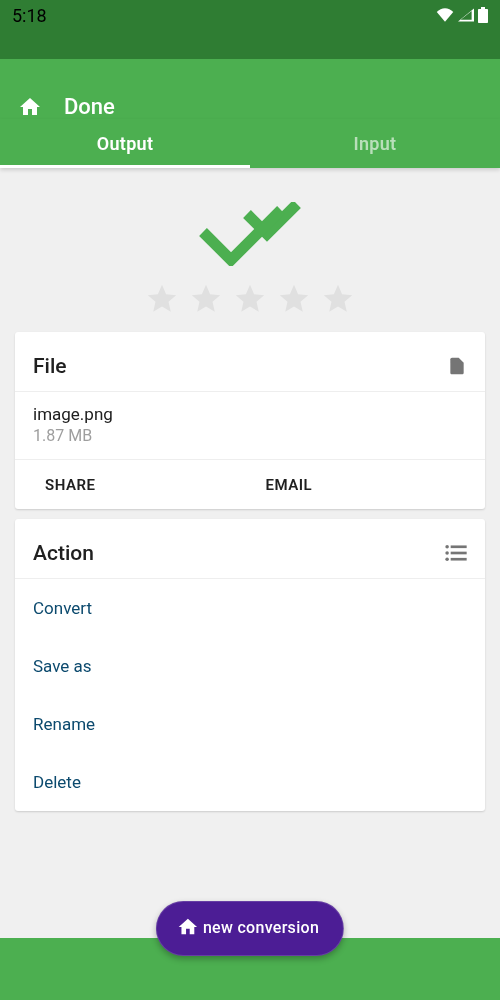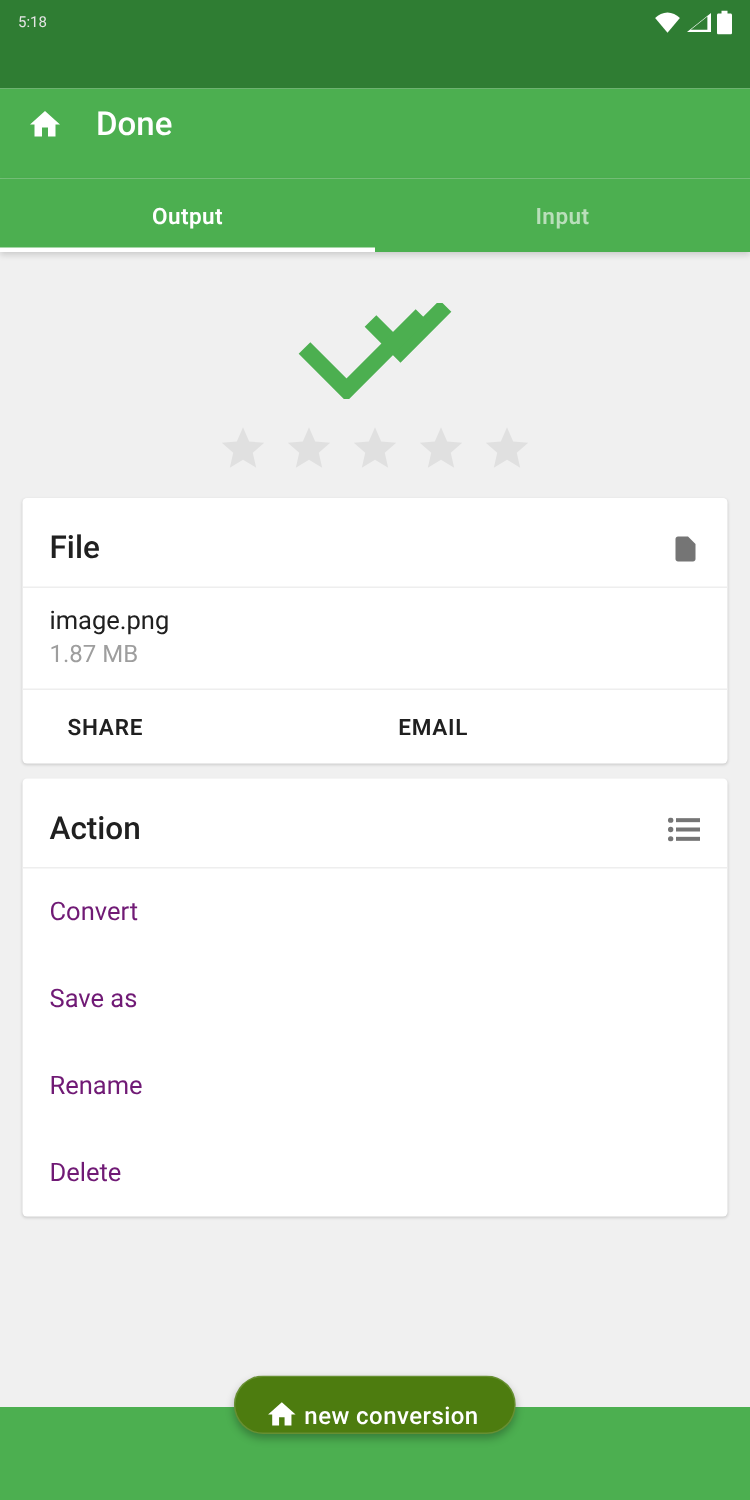--- a/index.html
+++ b/index.html
@@ -1,33 +1,33 @@
 <!DOCTYPE html>
 <html><head>
 <meta charset="utf-8">
 <style>
   * { box-sizing: border-box; margin: 0; padding: 0; }
   html, body { width: 500px; height: 1000px; font-family: Roboto, -apple-system, Helvetica, Arial, sans-serif; background: #f0f0f0; overflow:hidden; }
   .screen { width:500px; height:1000px; position:relative; background:#f0f0f0; }
 
   
-  .statusbar { height:30px; background:#2f7d33; display:flex; align-items:center; justify-content:space-between; padding:0 12px; color:#e5e5e5; font-size:10px;gap:28px; }
+  .statusbar { height:30px; background:#2f7d33; display:flex; align-items:center; justify-content:space-between; padding:0 12px; color:#000000; font-size:18px;gap:28px; }
   .statusbar .right { display:flex; align-items:center; gap:4px; }
 
   
   .header-block { background:#2f7d33; height:29px; }
 
   
-  .appbar { background:#4caf50; height:60px; display:flex; align-items:flex-start; padding:12px 18px; gap:22px; }
+  .appbar { background:#4caf50; height:60px; display:flex; align-items:flex-end; padding:0 18px; gap:22px; }
   .appbar .home { color:#fff; }
   .appbar .title { color:#fff; font-size:22px; font-weight:500; }
 
   
   .tabs { background:#4caf50; height:49px; display:flex; box-shadow:0 2px 4px rgba(0,0,0,0.15);}
-  .tab { flex:1; display:flex; align-items:center; justify-content:center; font-size:15px; font-weight:600; letter-spacing:0.3px; }
+  .tab { flex:1; display:flex; align-items:center; justify-content:center; font-size:18px; font-weight:600; letter-spacing:0.3px; }
   .tab.active { color:#fff; position:relative; }
   .tab.active::after { content:""; position:absolute; bottom:0; left:0; right:0; height:3px; background:#fff; }
   .tab.inactive { color:#b9dfba; }
 
   
   .content { padding:0 15px; }
 
   
   .done-icon { width:100%; display:flex; justify-content:center; padding:34px 0 16px 0; }
 
@@ -43,27 +43,27 @@
   .file-body { padding:12px 18px 14px 18px; }
   .file-name { font-size:17px; color:#202020; }
   .file-size { font-size:16px; color:#9e9e9e; margin-top:2px; }
 
   .file-actions { display:flex; border-top:1px solid #eee;gap:31px; }
   .file-actions .fa { flex:1; text-align:center; padding:16px 0 15px 0; font-size:15px; font-weight:600; color:#202020; letter-spacing:0.5px;}
   .file-actions .fa:first-child { text-align:left; padding-left:30px;}
   .file-actions .fa:last-child { text-align:left; padding-right:30px;}
 
   .action-list { }
-  .action-item { padding:19px 18px; font-size:17px; color:#701a75; }
+  .action-item { padding:19px 18px; font-size:17px; color:#0c4a6e; }
 
   
   .bottom-bar { position:absolute; bottom:0; left:0; right:0; height:62px; background:#4caf50; }
 
   
-  .fab { position:absolute; bottom:44px; left:50%; transform:translateX(-50%); background:#4d7c0f; color:#fff; display:flex; align-items:center; gap:4px; padding:14px 24px 1px 20px; border-radius:999px; box-shadow:0 3px 6px rgba(0,0,0,0.28); border:1px solid rgba(255,255,255,0.15); }
+  .fab { position:absolute; bottom:44px; left:50%; transform:translateX(-50%); background:#4c1d95; color:#fff; display:flex; align-items:center; gap:4px; padding:14px 24px 17px 20px; border-radius:999px; box-shadow:0 3px 6px rgba(0,0,0,0.28); border:1px solid rgba(255,255,255,0.15); }
   .fab .lbl { font-size:16px; font-weight:500; letter-spacing:0.3px; }
 
   svg { display:block; }
 </style>
 </head>
 <body>
 
 <div class="screen">
 
   <div class="statusbar">

